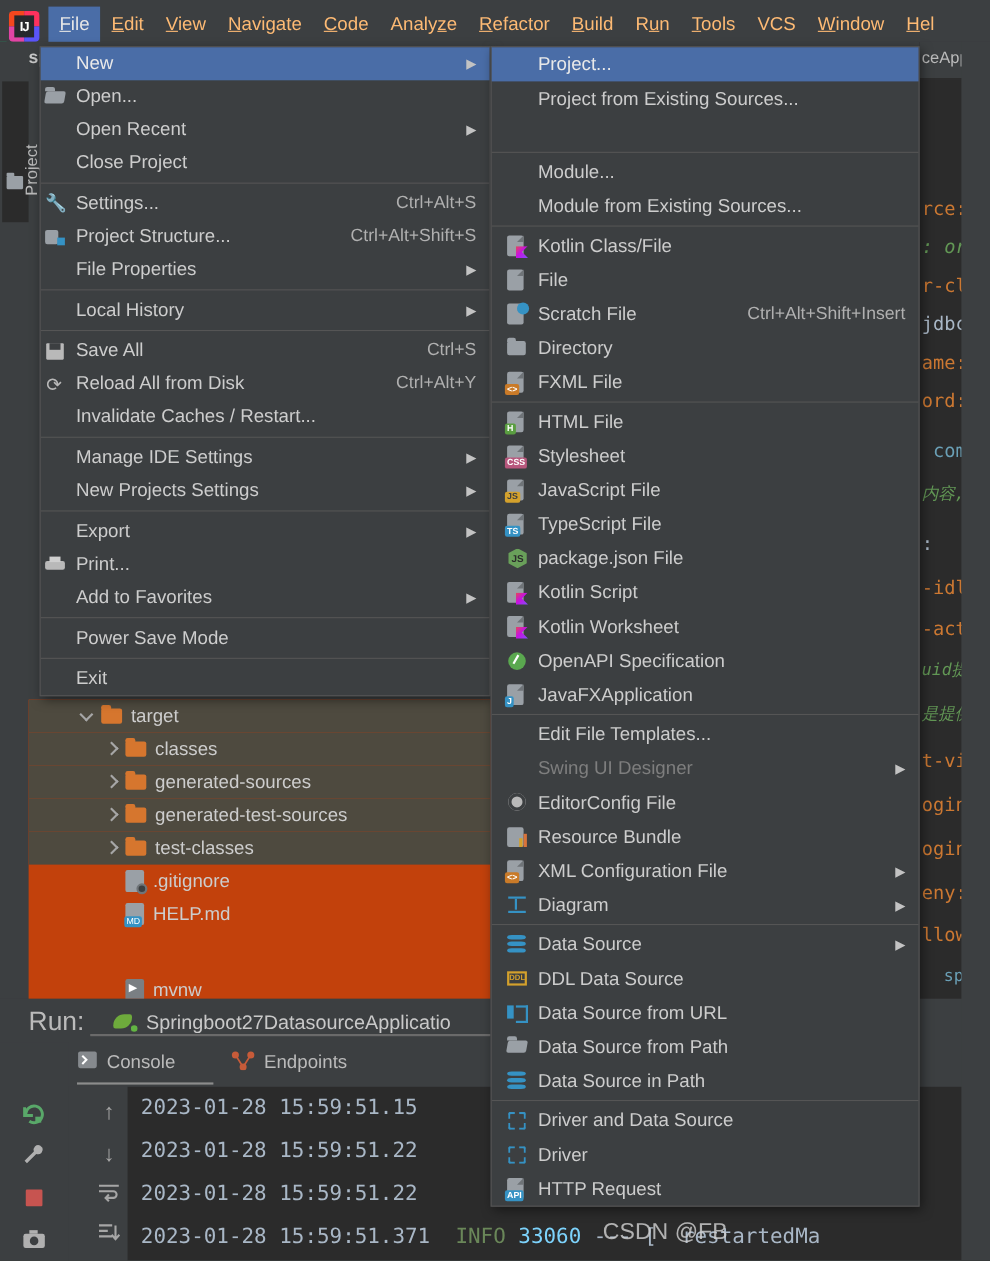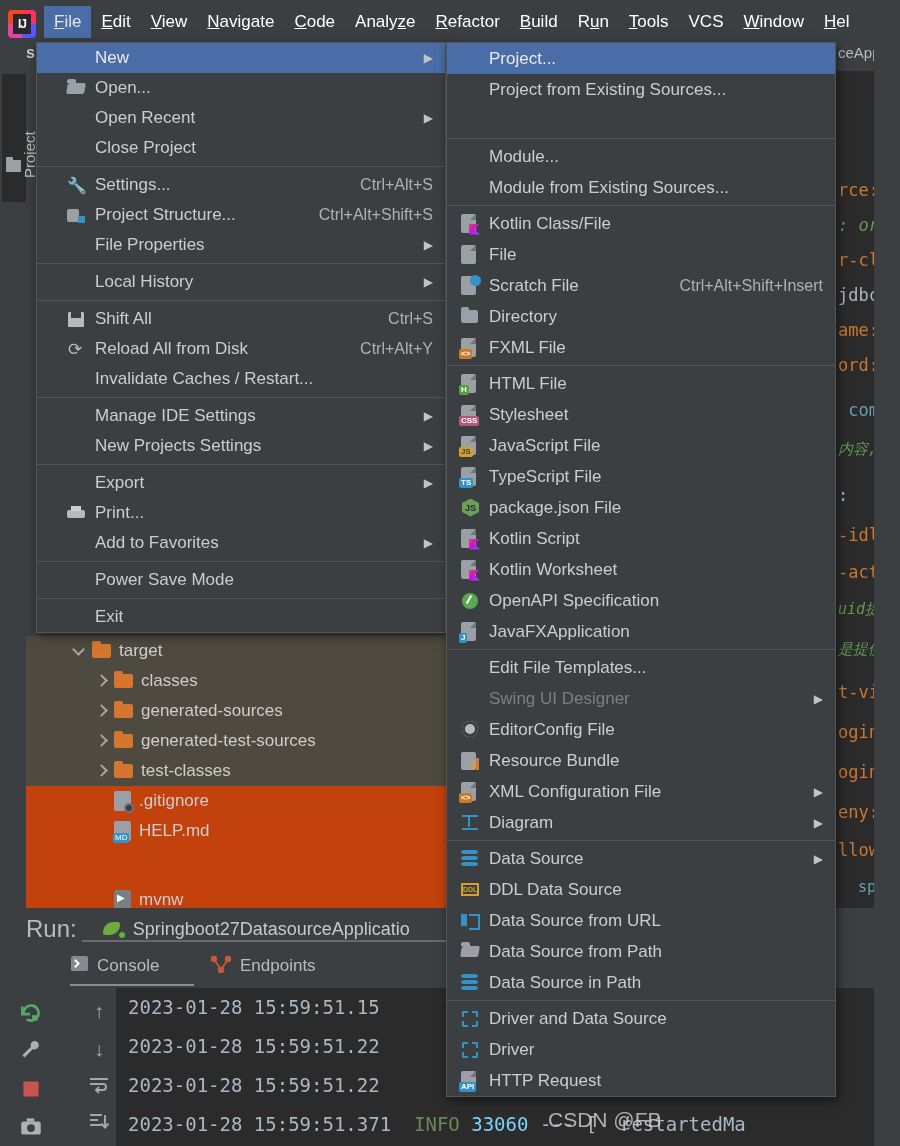--- a/index.html
+++ b/index.html
@@ -20,21 +20,21 @@
              background:#3c3f41; display:flex; align-items:flex-end; }
   .ij-logo { width:28px; height:28px; margin-left:8px; margin-right:8px; position:relative;
              border-radius:4px; overflow:hidden; flex:0 0 auto; }
   .ij-logo .q1 { position:absolute; left:0;   top:0;   width:14px; height:14px; background:#f4471e; }
   .ij-logo .q2 { position:absolute; left:14px;top:0;   width:14px; height:14px; background:#fe315d; }
   .ij-logo .q3 { position:absolute; left:0;   top:14px;width:14px; height:14px; background:#e244a4; }
   .ij-logo .q4 { position:absolute; left:14px;top:14px;width:14px; height:14px; background:#5a54f9; }
   .ij-logo .ij { position:absolute; left:5px; top:4px; width:18px; height:20px;
                  background:#27282c; color:#fff; font-size:12px; font-weight:bold;
                  line-height:20px; text-align:center; letter-spacing:-1px; }
-  .menu-item { color:#ffffff; font-size:17px; padding:6px 10px; white-space:nowrap; cursor:default; }
+  .menu-item { color:#fdba74; font-size:17px; padding:6px 10px; white-space:nowrap; cursor:default; }
   .menu-item.active { background:#4a6da7; color:#e6e6e6; }
   .menu-item u { text-decoration: underline; }
 
   
   .editor-bg { position:absolute; left:0; top:38px; width:900px; height:870px; background:#3c3f41; }
   .editor-area { position:absolute; left:836px; top:38px; width:64px; height:870px; background:#2b2b2b; }
   .tabstrip { position:absolute; left:836px; top:38px; width:64px; height:34px;
               background:#3c3f41; border-bottom:1px solid #2b2b2b; }
   .tab-label { position:absolute; left:838px; top:44px; font-size:15px; color:#bbbbbb; white-space:nowrap;}
   .code { position:absolute; left:838px; width:70px; font-family:"DejaVu Sans Mono", monospace;
@@ -113,21 +113,21 @@
   .cl-num  { color:#7dd3fc;text-align:center; }
   .cl-grey { color:#a9b7c6; }
 
   
   .rail { position:absolute; left:874px; top:38px; width:26px; height:1108px; background:#3c3f41; }
 
   
   .filemenu { position:absolute; left:36px; top:42px; width:410px;
               background:#3c3f41; border:1px solid #555; box-shadow:2px 3px 10px rgba(0,0,0,.5); }
   .mrow { height:30px; display:flex; align-items:center; color:#cdcdcd; font-size:17px;
-          padding-left:26px; padding-right:12px; white-space:nowrap; position:relative; }
+          padding-left:0; padding-right:12px; white-space:nowrap; position:relative; }
   .mrow.hl { background:#4a6da7; color:#e9e9e9; }
   .mrow .ic { width:26px; height:20px; flex:0 0 auto; margin-right:6px; position:relative; }
   .mrow .lab { flex:1 1 auto; }
   .mrow .sc { color:#b0b0b0; font-size:16px; margin-left:14px; }
   .mrow .arr { margin-left:12px; color:#c3c3c3; font-size:12px; }
   .msep { height:1px; background:#555; margin:3px 0; }
 
   
   .submenu { position:absolute; left:446px; top:42px; width:390px;
              background:#3c3f41; border:1px solid #555; box-shadow:2px 3px 10px rgba(0,0,0,.5); }
@@ -454,21 +454,21 @@
       <div class="mrow">
         <span class="ic"></span>
         <span class="lab">Local History</span>
         <span class="arr">▶</span>
       </div>
       <div class="msep"></div>
       <div class="mrow">
         <span class="ic">
           <span class="save"></span>
         </span>
-        <span class="lab">Shift All</span>
+        <span class="lab">Save All</span>
         <span class="sc">Ctrl+S</span>
       </div>
       <div class="mrow">
         <span class="ic">
           <span class="reload">⟳</span>
         </span>
         <span class="lab">Reload All from Disk</span>
         <span class="sc">Ctrl+Alt+Y</span>
       </div>
       <div class="mrow">

